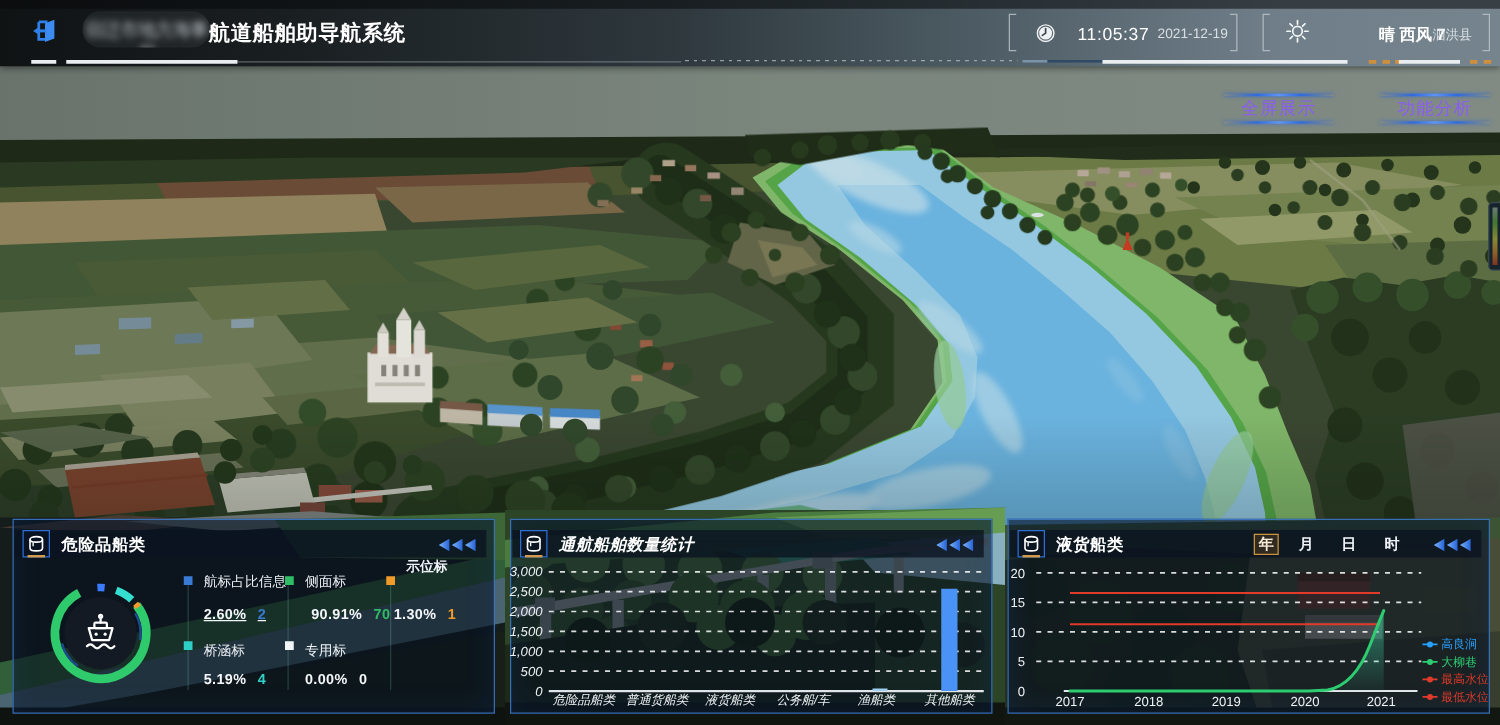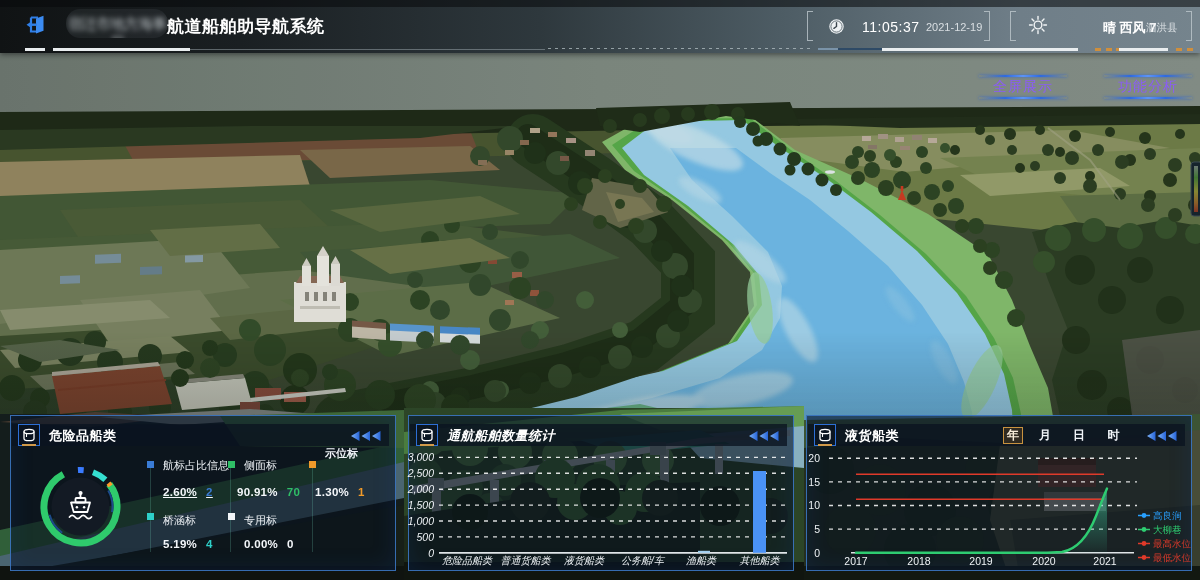--- a/index.html
+++ b/index.html
@@ -623,21 +623,21 @@
     </g>
   </svg>
   <div class="lgv" style="left:139px;"></div>
   <div class="lgv" style="left:219px;"></div>
   <div class="lgv" style="left:301px;"></div>
   <div class="lgsq" style="left:136px;top:45px;background:#3a7bd5;"></div>
   <div class="lglab" style="left:152px;top:42px;">航标占比信息</div>
   <div class="lgval" style="left:152px;top:70px;text-decoration:underline;">2.60%<span style="color:#3a7bd5;margin-left:9px;">2</span></div>
   <div class="lgsq" style="left:217px;top:45px;background:#2fbe66;"></div>
   <div class="lglab" style="left:233px;top:42px;">侧面标</div>
-  <div class="lgval" style="left:226px;top:70px;">90.91%<span style="color:#2fbe66;margin-left:9px;">70</span></div>
+  <div class="lgval" style="left:238px;top:70px;">90.91%<span style="color:#2fbe66;margin-left:9px;">70</span></div>
   <div class="lgsq" style="left:298px;top:45px;background:#f09a2a;"></div>
   <div class="lglab" style="left:314px;top:30px;font-weight:bold;">示位标</div>
   <div class="lgval" style="left:304px;top:70px;">1.30%<span style="color:#f09a2a;margin-left:9px;">1</span></div>
   <div class="lgsq" style="left:136px;top:97px;background:#2ed0c8;"></div>
   <div class="lglab" style="left:152px;top:97px;">桥涵标</div>
   <div class="lgval" style="left:152px;top:122px;">5.19%<span style="color:#2ed0c8;margin-left:9px;">4</span></div>
   <div class="lgsq" style="left:217px;top:97px;background:#f2f5f8;"></div>
   <div class="lglab" style="left:233px;top:97px;">专用标</div>
   <div class="lgval" style="left:233px;top:122px;">0.00%<span style="margin-left:9px;">0</span></div>
 </div>

